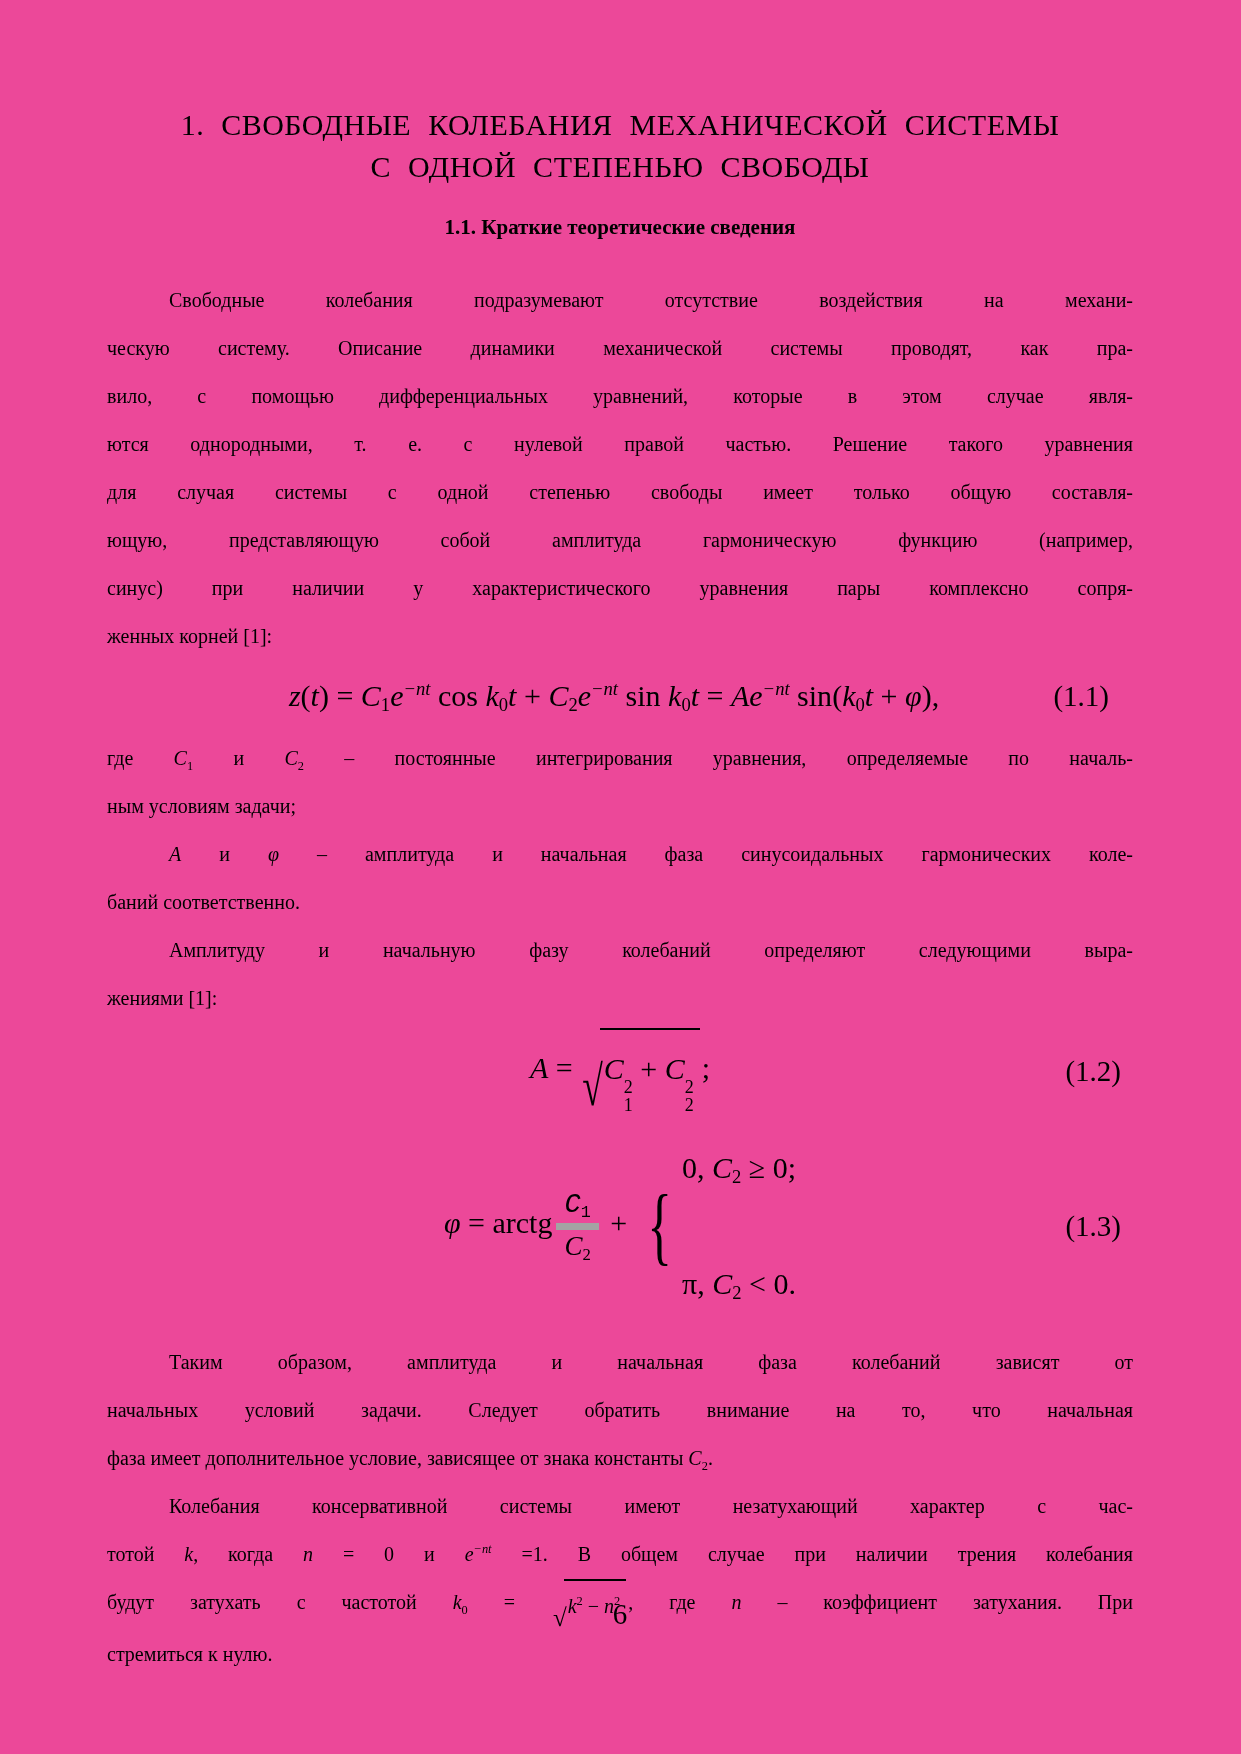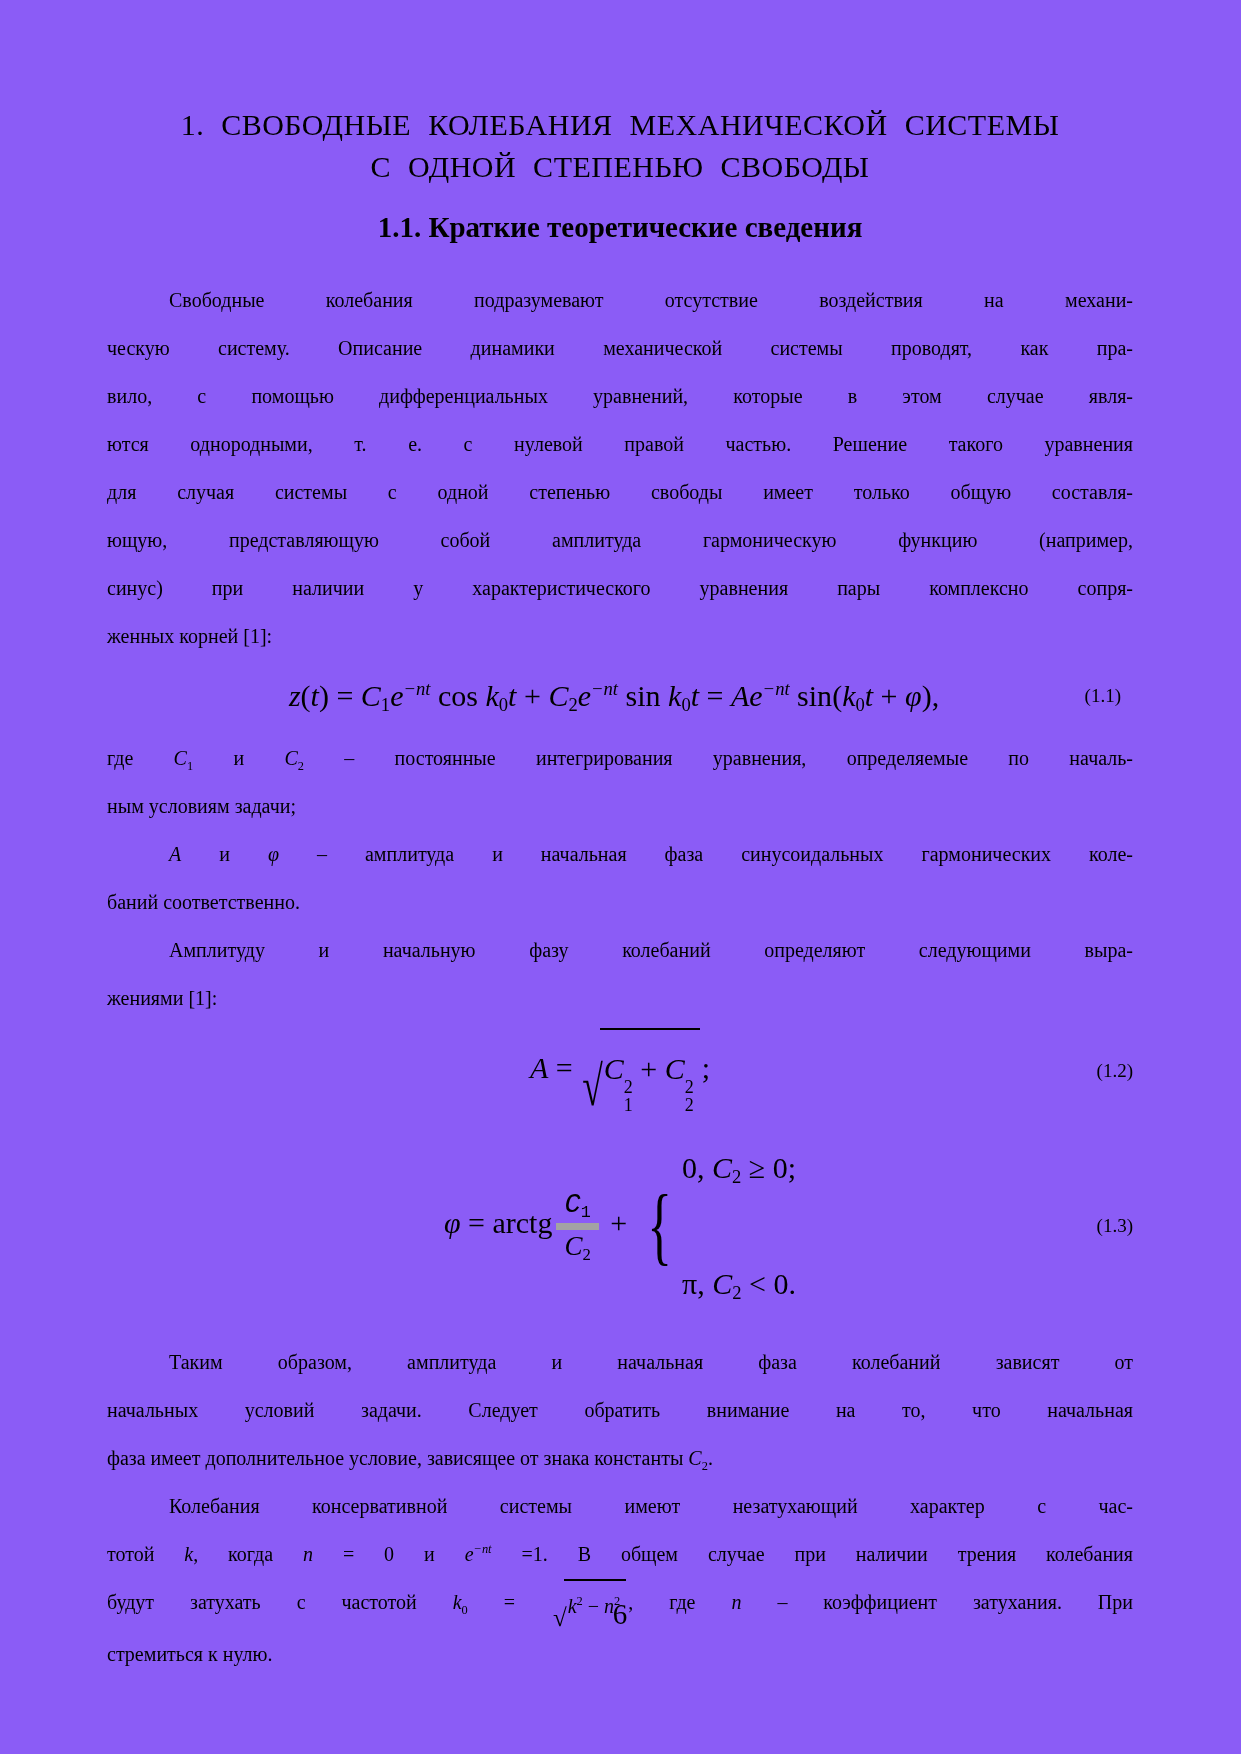--- a/index.html
+++ b/index.html
@@ -1,31 +1,31 @@
 <!DOCTYPE html>
 <html><head>
 <meta charset="utf-8">
 <style>
   html,body{margin:0;padding:0;background:#ffffff;}
   .page{
     position:relative;
     width:1241px;height:1754px;
-    background:#8b5cf6;color:#000;
+    background:#ec4899;color:#000;
     font-family:"Liberation Serif","DejaVu Serif",serif;
     box-sizing:border-box;
     padding:104px 108px 0 107px;
     overflow:hidden;
   }
   .title{
     font-size:30px;line-height:42px;font-weight:400;
     text-align:center;word-spacing:9px;letter-spacing:0.5px;
     margin:0 0 24px 0;
   }
   .subtitle{
-    font-size:29px;line-height:30px;font-weight:700;
+    font-size:21px;line-height:30px;font-weight:700;
     text-align:center;margin:4px 0 34px 0;
   }
   .para{font-size:20px;line-height:48px;margin:0;}
   .para .line{text-align:justify;text-align-last:justify;}
   .para .line.last{text-align-last:left;}
   .para.indent .line:first-child{text-indent:62px;}
 
   
   .i{font-style:italic;}
   .sup{font-size:0.62em;vertical-align:super;line-height:0;}
@@ -43,22 +43,22 @@
   .frac .num{border-bottom:7px solid #a3a3a3;font-family:Liberation Mono, monospace;}
   .cases{display:inline-flex;align-items:center;vertical-align:middle;margin-left:4px;}
   .cases .brace{font-size:86px;line-height:0.9;transform:scaleX(0.6);
         transform-origin:center;font-weight:400;}
   .cases .case-rows{display:inline-flex;flex-direction:column;gap:12px;
         text-align:left;margin-left:2px;align-items:center;}
 
   
   .eq{position:relative;font-size:30px;}
   .eq .eq-c{text-align:center;}
-  .eq .eq-n{position:absolute;right:0;top:50%;transform:translateY(-50%);
-        font-size:19px;font-style:normal;}
+  .eq .eq-n{position:absolute;right:12px;top:50%;transform:translateY(-50%);
+        font-size:29px;font-style:normal;}
   .eq.eq-11{margin:8px 12px 10px 0;line-height:56px;}
   .eq.eq-12{margin:6px 0 2px 0;}
   .eq.eq-12 .eq-c{line-height:76px;}
   .eq.eq-13{margin:2px 0 2px 0;}
   .eq.eq-13 .eq-c{line-height:104px;}
 
   .pageno{
     position:absolute;left:107px;top:1598px;width:1026px;
     text-align:center;font-size:29px;
   }

